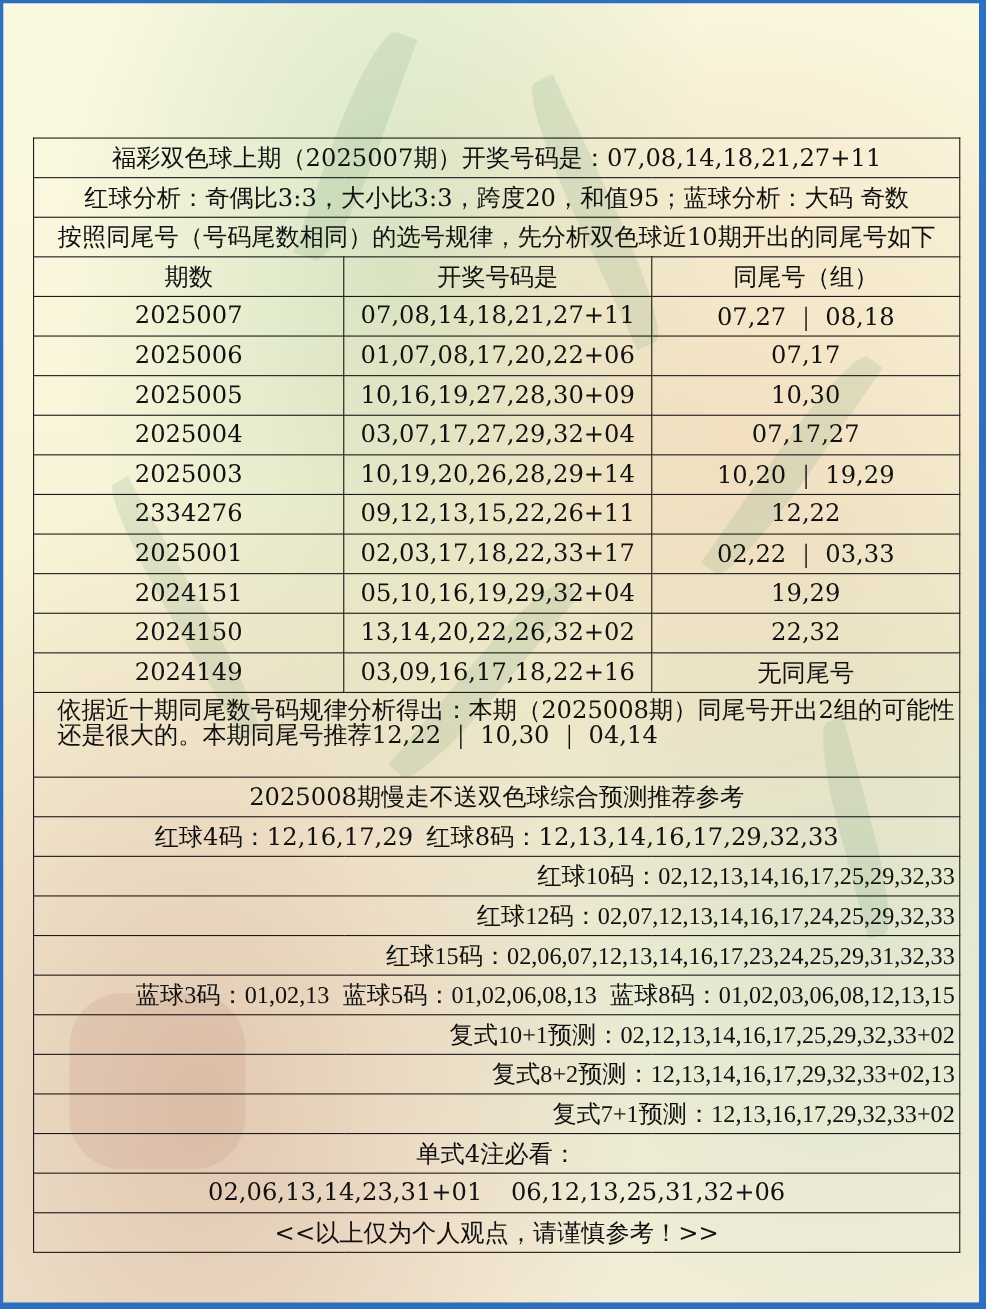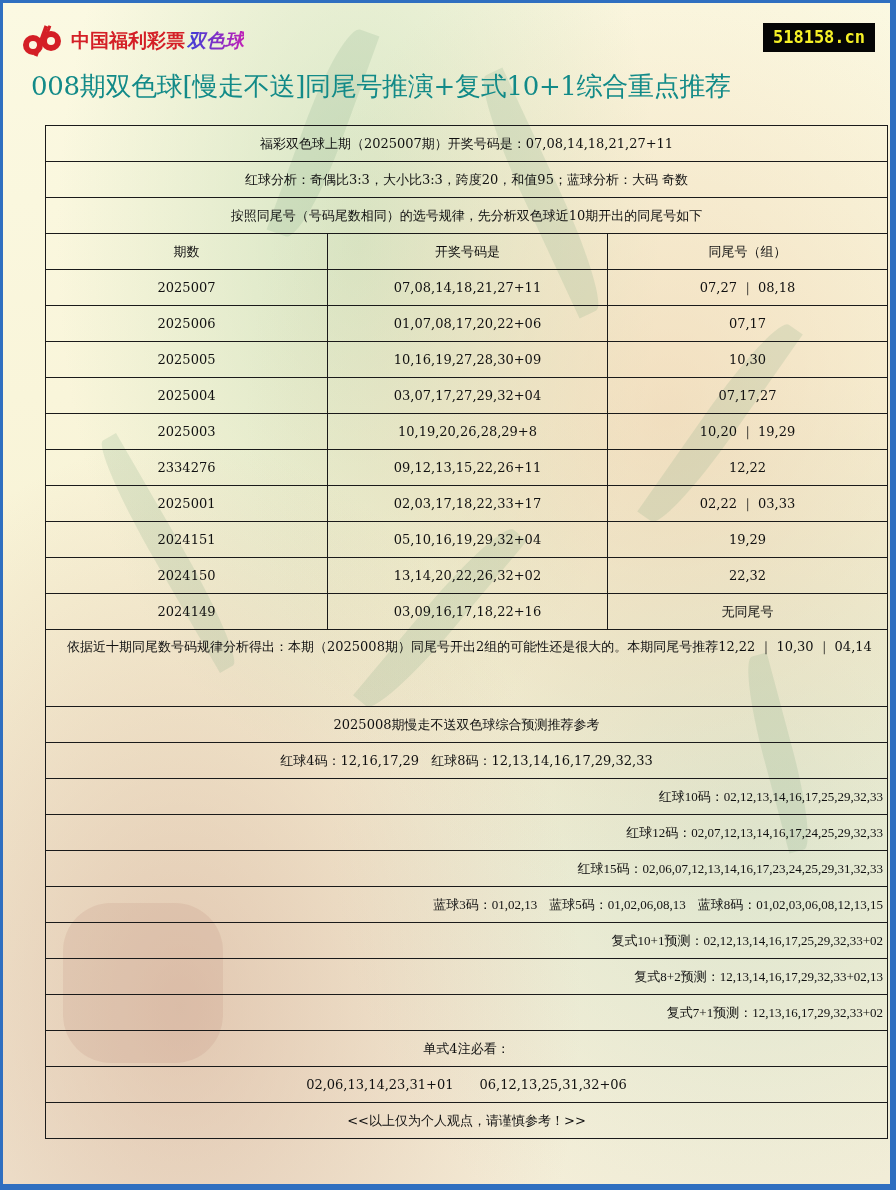--- a/index.html
+++ b/index.html
@@ -43,21 +43,21 @@
     font-size: 17px; font-weight: bold; line-height: 29px; text-align: center;
   }
   .page-title {
     position: absolute; left: 28px; top: 66px; width: 860px;
     font-family: "DejaVu Serif", "Liberation Serif", serif;
     font-size: 26px; color: #128a88; white-space: nowrap; letter-spacing: -0.3px;
   }
   table.main {
     position: absolute; left: 27px; top: 122px; width: 842px;
     border-collapse: collapse; table-layout: fixed;
-    font-size: 13px; color: #111; margin-left: 15px;
+    font-size: 22px; color: #111;
   }
   table.main td {
     border: 1.5px solid #1a1a1a; height: 35px; padding: 0 4px;
     text-align: center; white-space: nowrap; overflow: hidden;
   }
   table.main td.left { text-align: right; padding-left: 6px; font-family: Liberation Serif, serif; }
   table.main td.para {
     text-align: left; white-space: normal; height: 70px; line-height: 22px;
     vertical-align: top; padding-top: 6px; padding-left: 21px;
   }
@@ -70,36 +70,20 @@
 <div class="frame">
 
   <div class="leaf" style="left:300px;top:20px;width:40px;height:220px;transform:rotate(20deg);"></div>
   <div class="leaf" style="left:520px;top:60px;width:36px;height:260px;transform:rotate(-25deg);"></div>
   <div class="leaf" style="left:700px;top:300px;width:34px;height:240px;transform:rotate(35deg);"></div>
   <div class="leaf" style="left:150px;top:420px;width:30px;height:260px;transform:rotate(-30deg);"></div>
   <div class="leaf" style="left:420px;top:500px;width:34px;height:230px;transform:rotate(40deg);"></div>
   <div class="leaf" style="left:760px;top:650px;width:30px;height:200px;transform:rotate(-15deg);"></div>
   <div class="leaf" style="left:60px;top:900px;width:160px;height:160px;border-radius:30%;background:rgba(190,140,120,0.18);"></div>
 
-  <div class="header">
-    <div class="logo">
-      <svg class="logo-mark" viewBox="0 0 44 36">
-        <circle cx="12" cy="22" r="10" fill="#d41f26"></circle>
-        <circle cx="30" cy="18" r="10" fill="#d41f26"></circle>
-        <circle cx="12" cy="22" r="4" fill="#fbf9e2"></circle>
-        <circle cx="30" cy="18" r="4" fill="#fbf9e2"></circle>
-        <rect x="18" y="2" width="4" height="32" fill="#d41f26" transform="rotate(20 20 18)"></rect>
-        <rect x="24" y="2" width="3" height="20" fill="#d41f26" transform="rotate(20 25 12)"></rect>
-      </svg>
-      <span class="logo-text">中国福利彩票</span>
-      <span class="logo-sub">双色球</span>
-    </div>
-    <div class="site-badge">518158.cn</div>
-    <div class="page-title">008期双色球[慢走不送]同尾号推演+复式10+1综合重点推荐</div>
-  </div>
 
   <table class="main">
     <colgroup>
       <col style="width:282px">
         <col style="width:280px">
         <col style="width:280px">
     </colgroup>
     <tbody>
         <tr>
       <td colspan="3">福彩双色球上期（2025007期）开奖号码是：07,08,14,18,21,27+11</td>
@@ -130,21 +114,21 @@
       <td>10,16,19,27,28,30+09</td>
       <td>10,30</td>
     </tr>
     <tr>
       <td>2025004</td>
       <td>03,07,17,27,29,32+04</td>
       <td>07,17,27</td>
     </tr>
     <tr>
       <td>2025003</td>
-      <td>10,19,20,26,28,29+8</td>
+      <td>10,19,20,26,28,29+14</td>
       <td>10,20 ｜ 19,29</td>
     </tr>
     <tr>
       <td>2334276</td>
       <td>09,12,13,15,22,26+11</td>
       <td>12,22</td>
     </tr>
     <tr>
       <td>2025001</td>
       <td>02,03,17,18,22,33+17</td>

